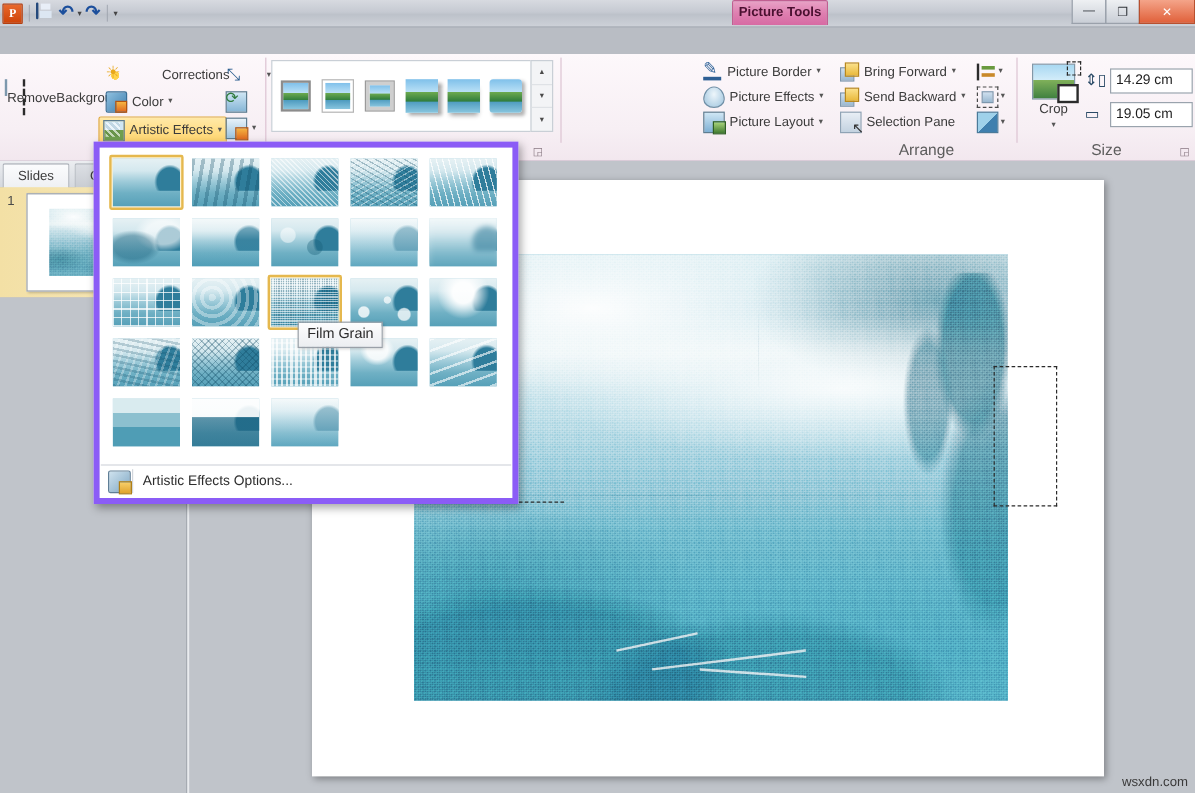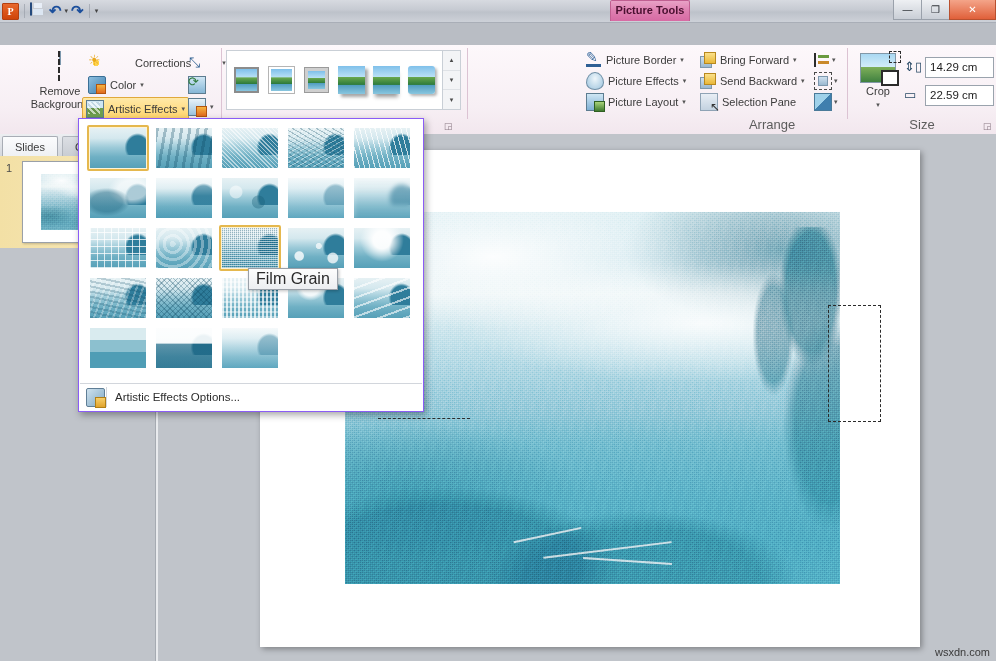--- a/index.html
+++ b/index.html
@@ -82,22 +82,22 @@
     font-size:13px;color:#5c5c5c;
   }
   .grp .gdiv{position:absolute;right:0;top:3px;bottom:14px;width:1px;background:#dcc3d3;}
   .dlg-launcher{position:absolute;right:3px;bottom:2px;width:10px;height:10px;
     font-size:9px;color:#8a7a84;line-height:10px;}
 
   
   #g-adjust{left:0;width:222px;}
   .bigbtn{
     position:absolute;left:4px;top:4px;width:62px;height:66px;
-    display:flex;flex-direction:column;align-items:center;justify-content:flex-start;
-    font-size:11px;color:#3b3b3b;text-align:center;line-height:13px;cursor:default;margin-left:25px;
+    display:flex;flex-direction:row;align-items:center;justify-content:flex-start;
+    font-size:11px;color:#3b3b3b;text-align:center;line-height:13px;cursor:default;
   }
   .bigbtn .bi{width:34px;height:30px;margin-top:3px;margin-bottom:3px;position:relative;}
   .pic-ico{
     width:32px;height:26px;border:1px solid #7d98ad;
     background:linear-gradient(to bottom,#a9d8f2 0%,#cfeaf8 42%,#5f9e55 43%,#2f7a3c 75%,#4f96b8 76%,#6fb4cf 100%);
   }
   .dashline{position:absolute;left:15px;top:-1px;width:0;height:30px;border-left:2px dashed #2b2b2b;}
   .smallrow{position:absolute;height:20px;display:flex;align-items:center;gap:4px;font-size:11px;}
   .si{width:16px;height:16px;position:relative;display:inline-block;flex:none;}
   .hi-yellow{
@@ -249,21 +249,21 @@
       radial-gradient(ellipse 40% 55% at 60% 100%, rgba(24,92,118,.40) 0 60%, transparent 78%),
       linear-gradient(to bottom, rgba(90,170,192,0) 0%, rgba(58,150,178,.35) 60%, rgba(52,146,175,.5) 100%);}
   .streak{position:absolute;bottom:9%;left:40%;width:26%;height:2px;background:rgba(255,255,255,.7);
     transform:rotate(-7deg);}
   .streak.s2{bottom:13%;left:34%;width:14%;transform:rotate(-12deg);}
   .streak.s3{bottom:6%;left:48%;width:18%;transform:rotate(4deg);}
 
   
   .ae-menu{
     position:absolute;left:78px;top:118px;width:344px;height:292px;
-    background:#fff;border:1px solid #8b5cf6;box-shadow:2px 3px 7px rgba(0,0,0,.35);
+    background:#fff;border:5px solid #8b5cf6;box-shadow:2px 3px 7px rgba(0,0,0,.35);
     z-index:40;
   }
   .ae-grid{position:absolute;left:8px;top:6px;width:330px;}
   .ae-cell{
     width:62px;height:46px;float:left;margin:0 4px 4px 0;position:relative;
     border:2px solid transparent;box-sizing:border-box;
   }
   .ae-cell .tn{position:absolute;inset:1px;overflow:hidden;background:#bfdde7;}
   .ae-cell.sel{border-color:#e5b84e;background:#fdf3d6;border-radius:2px;}
   .ae-cell.hov{border-color:#e5b84e;background:#fdf3d6;border-radius:2px;}
@@ -275,21 +275,21 @@
   .ae-opt-ico{width:17px;height:17px;position:relative;flex:none;
     background:linear-gradient(135deg,#cfe2ee,#7fa8c4);border:1px solid #5f7e96;border-radius:2px;}
   .ae-opt-ico:after{content:"";position:absolute;right:-2px;bottom:-2px;width:9px;height:9px;
     background:linear-gradient(to bottom,#f7cf6a,#e0a32c);border:1px solid #b07f16;}
   .ae-opt .vline{position:absolute;left:26px;top:2px;bottom:2px;width:1px;background:#d2d6dc;}
 
   
   .tooltip{
     position:absolute;left:248px;top:268px;height:20px;padding:0 7px;line-height:19px;
     background:linear-gradient(to bottom,#fdfdfd,#eceef1);border:1px solid #9aa0a8;
-    font-size:16px;color:#2b2b2b;z-index:60;box-shadow:1px 1px 3px rgba(0,0,0,.25);
+    font-size:12px;color:#2b2b2b;z-index:60;box-shadow:1px 1px 3px rgba(0,0,0,.25);
   }
 
   
   .tn .base{position:absolute;inset:0;
     background:linear-gradient(to bottom,#e6f1f4 0%,#d4e8ee 26%,#9ecbd9 48%,#6fb0c4 72%,#56a0b8 100%);}
   .tn .pk{position:absolute;right:-4%;top:6%;width:46%;height:62%;
     background:radial-gradient(ellipse 70% 80% at 60% 70%, #2f7d9b 0 58%, transparent 72%);}
   .tn .fx{position:absolute;inset:0;}
 
   .fx-pencil{background-image:repeating-linear-gradient(45deg,rgba(255,255,255,.55) 0 1px,transparent 1px 3px);}
@@ -494,21 +494,21 @@
       </div>
 
       <div class="sizerow" style="top:10px;">
         <span class="sz-ico">⇕▯</span>
         <span class="szbox">14.29 cm</span>
 
       </div>
 
       <div class="sizerow" style="top:38px;">
         <span class="sz-ico">▭</span>
-        <span class="szbox">22.59 cm</span>
+        <span class="szbox">19.05 cm</span>
 
       </div>
 
       <div class="glabel">Size</div>
       <div class="dlg-launcher">◲</div>
     </div>
   </div>
 
   <div class="leftpane">
     <div class="pane-tabs">

